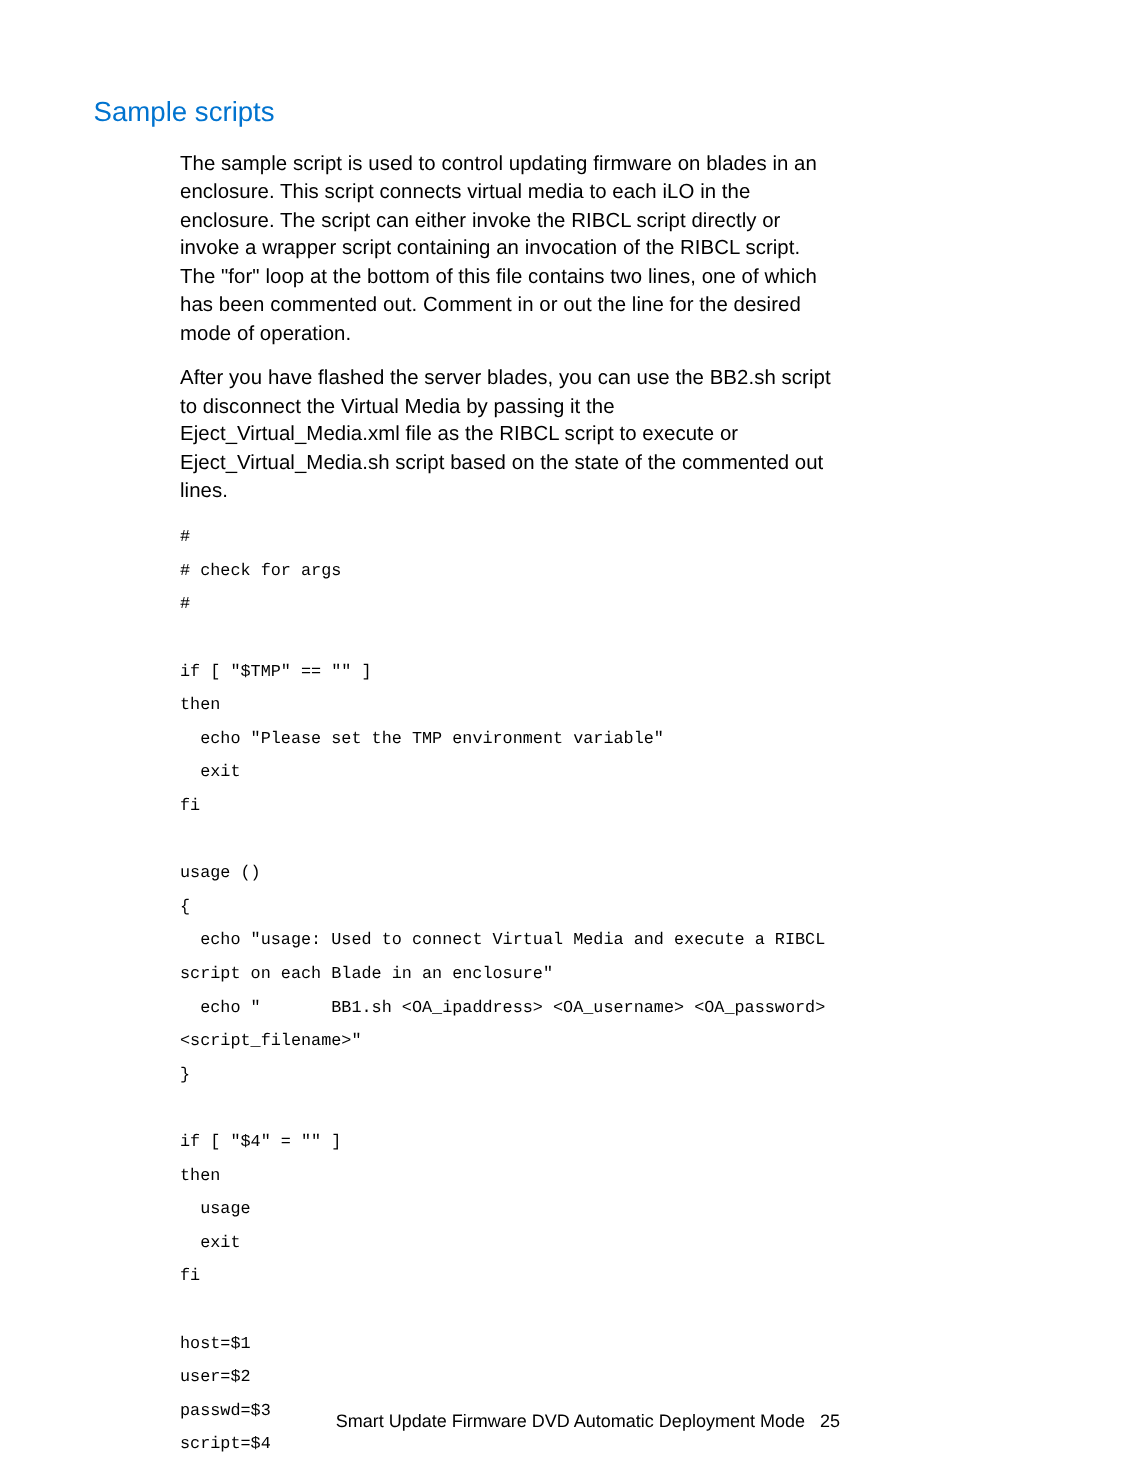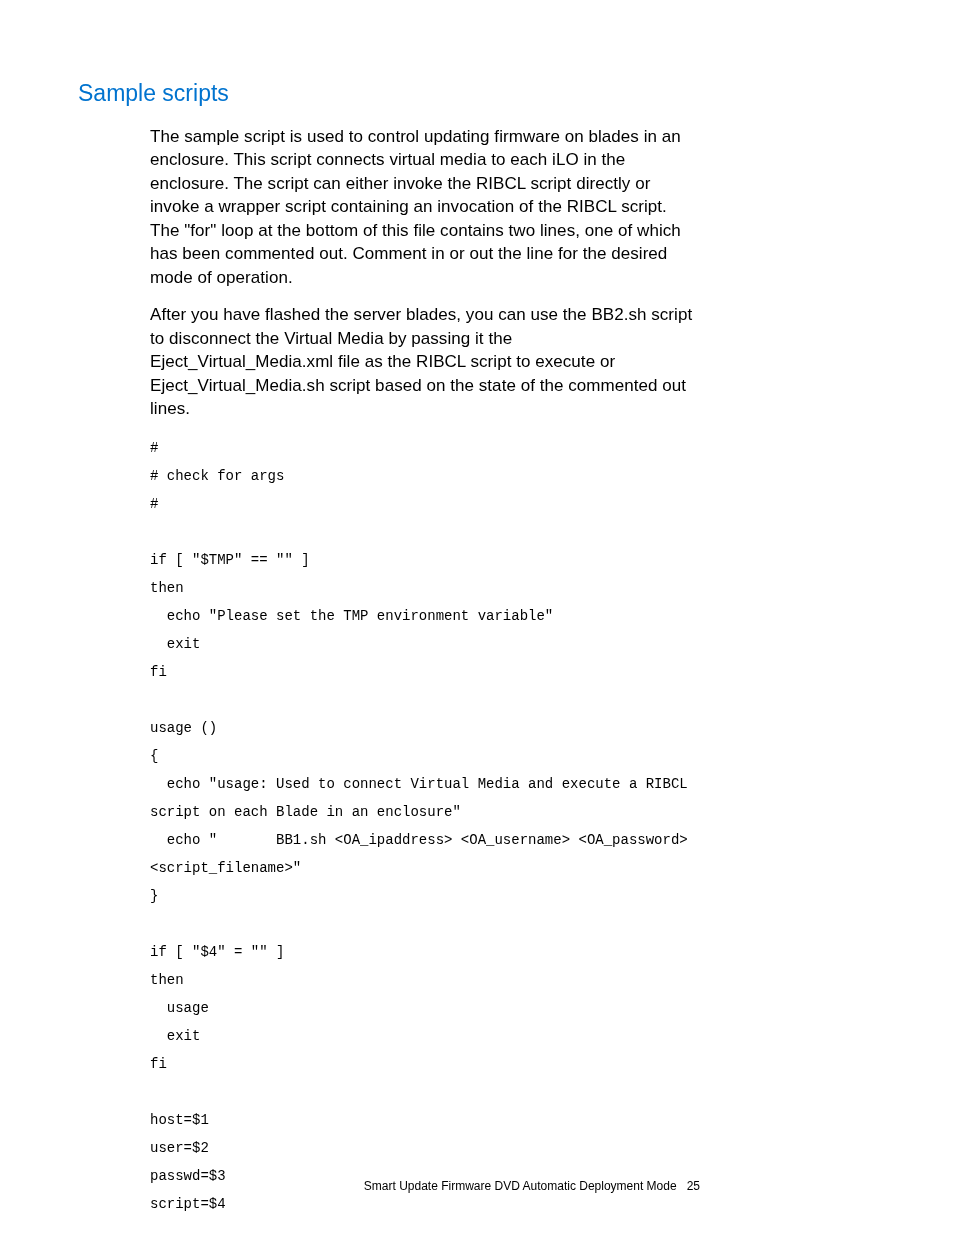--- a/index.html
+++ b/index.html
@@ -40,21 +40,21 @@
     line-height: 2.0;
     margin-left: 72px;
     white-space: pre-wrap;
     word-wrap: break-word;
     color: #000000;
   }
   .footer {
     position: absolute;
     bottom: 42px;
     right: 78px;
-    font-size: 12px;
+    font-size: 15px;
     font-family: Arial, Helvetica, sans-serif;
   }
 </style>
 </head>
 <body>
 
 <div class="page">
 
   <h2 class="heading">Sample scripts</h2>
 

